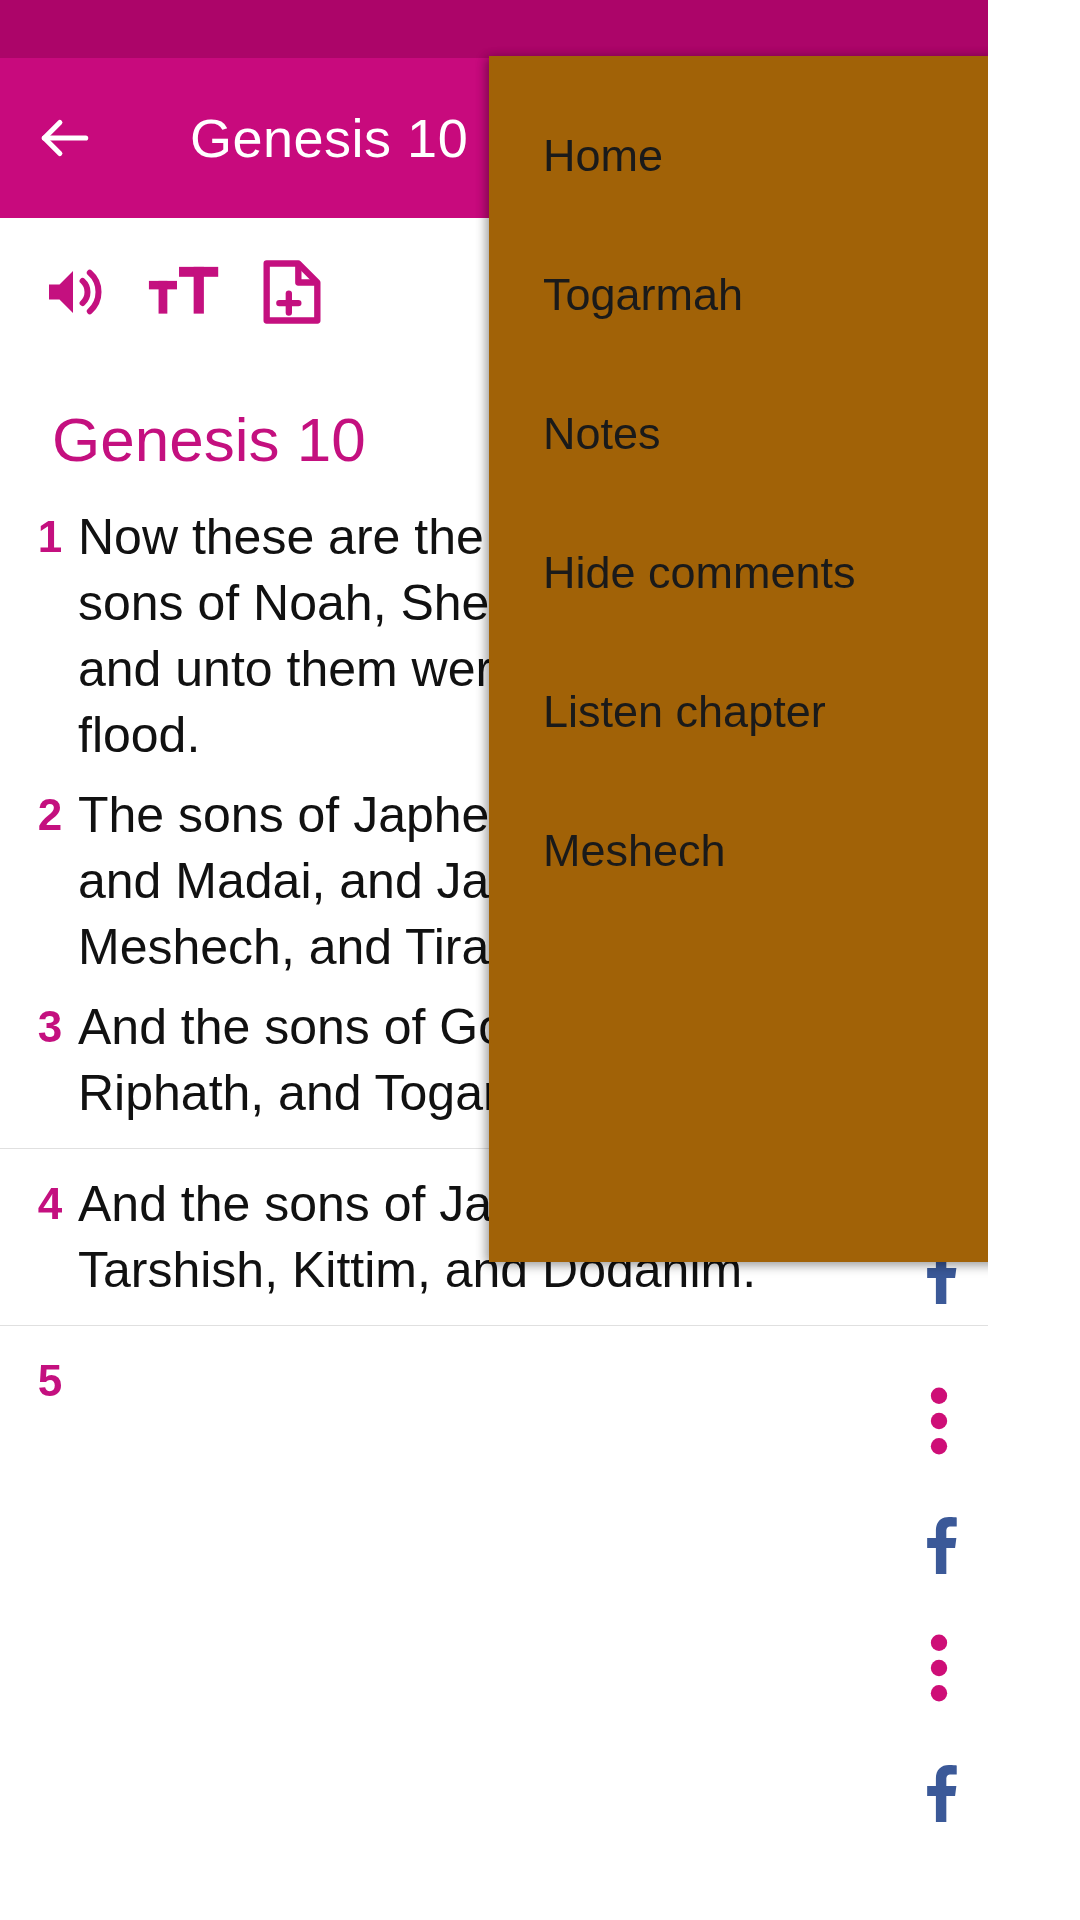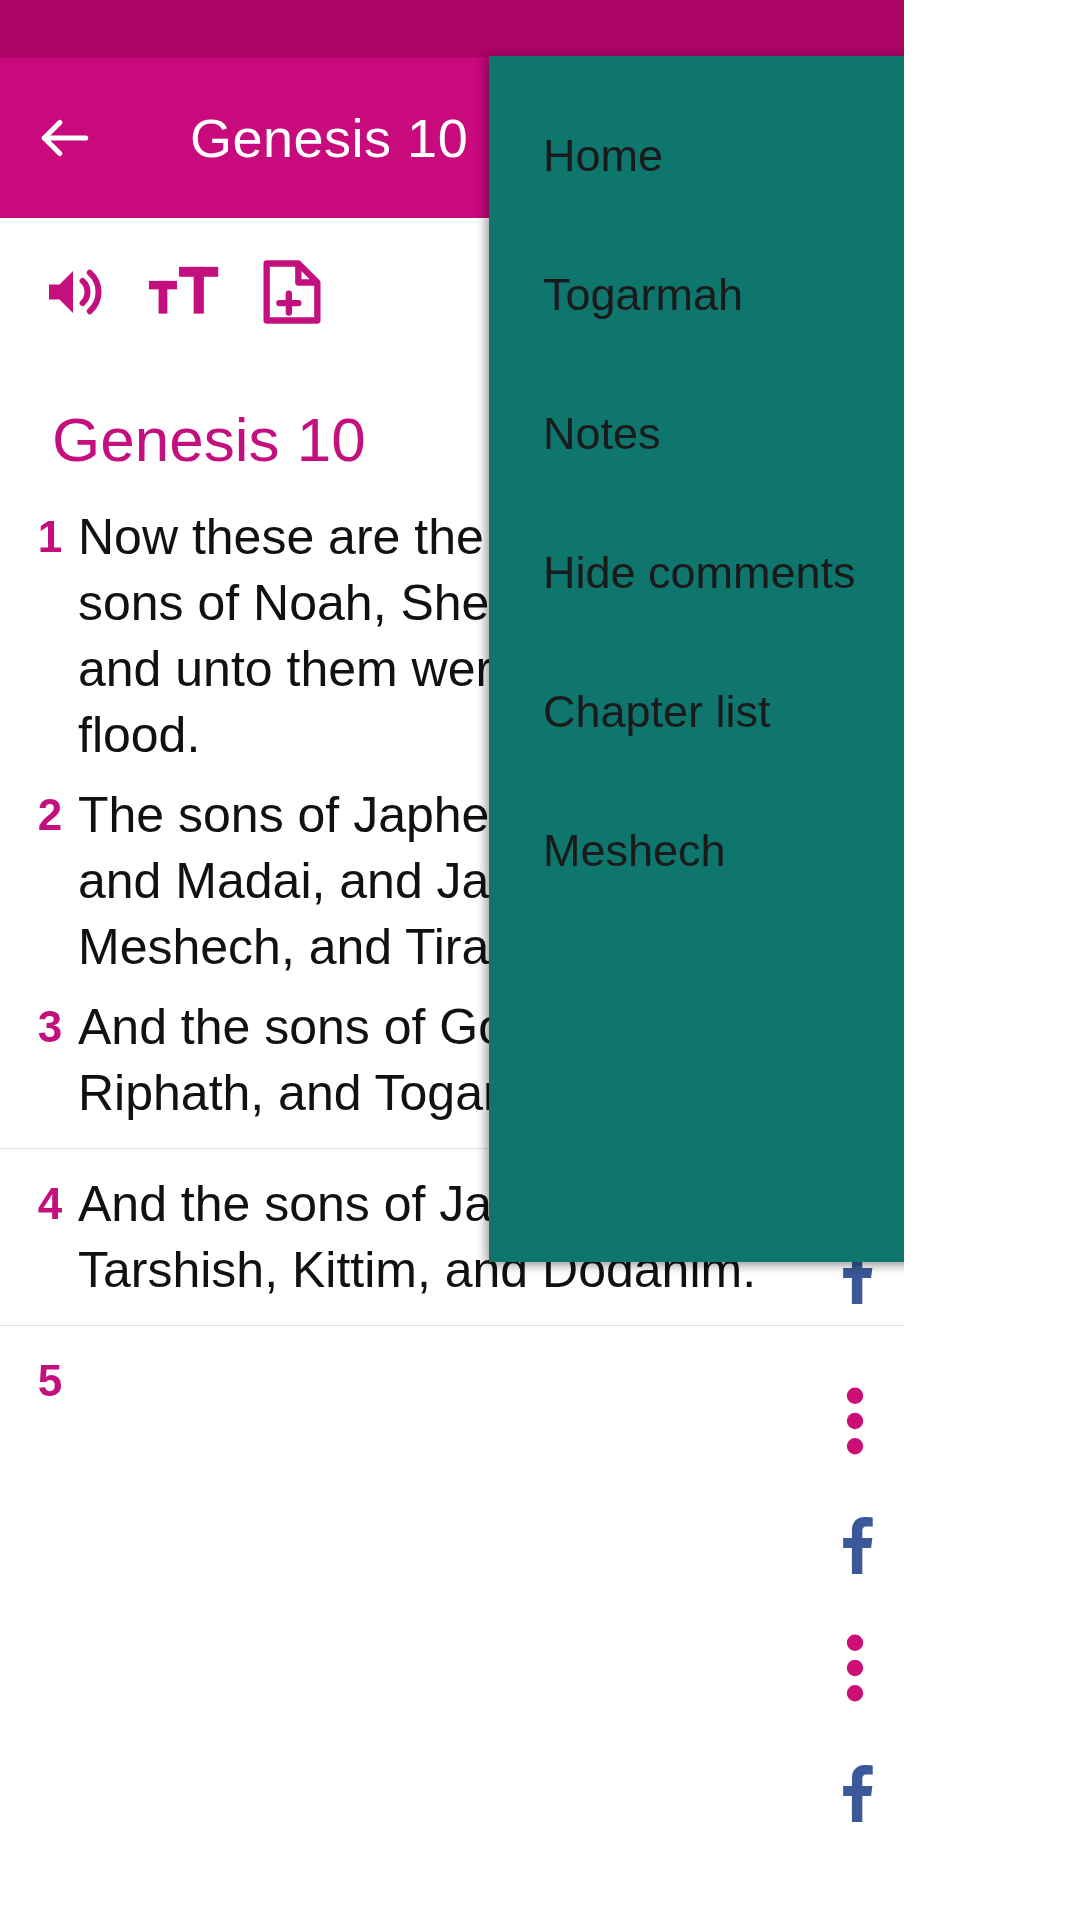--- a/index.html
+++ b/index.html
@@ -5,21 +5,21 @@
   * { box-sizing: border-box; margin: 0; padding: 0; }
   html, body {
     width: 1080px;
     height: 1920px;
     background: #ffffff;
     font-family: "Liberation Sans", sans-serif;
     overflow: hidden;
   }
   #app {
     position: relative;
-    width: 904px;
+    width: 988px;
     height: 1920px;
     background: #ffffff;
     overflow: hidden;
   }
 
   
   .status-bar {
     position: absolute;
     top: 0; left: 0;
     width: 1080px;
@@ -135,21 +135,21 @@
   }
   .rail-icon svg { display: block; }
 
   
   .menu {
     position: absolute;
     top: 56px;
     left: 489px;
     width: 591px;
     height: 1206px;
-    background: #0f766e;
+    background: #a16207;
     box-shadow: -3px 2px 10px rgba(0,0,0,0.28), 0 3px 12px rgba(0,0,0,0.2);
     z-index: 50;
     padding-top: 30px;
   }
   .menu-item {
     height: 139px;
     display: flex;
     align-items: center;
     padding-left: 54px;
     color: #1a1a1a;
@@ -300,20 +300,20 @@
     <div class="menu-item">
       <span>Togarmah</span>
     </div>
     <div class="menu-item">
       <span>Notes</span>
     </div>
     <div class="menu-item">
       <span>Hide comments</span>
     </div>
     <div class="menu-item">
-      <span>Chapter list</span>
+      <span>Listen chapter</span>
     </div>
     <div class="menu-item">
       <span>Meshech</span>
     </div>
   </div>
 
 </div>
 
 </body></html>

